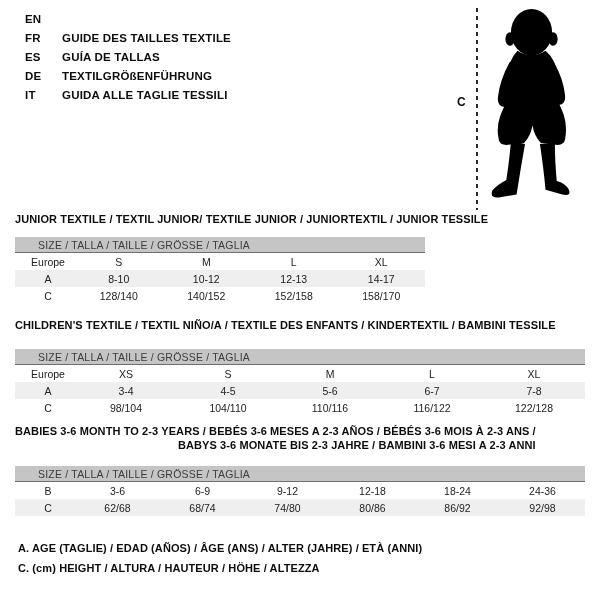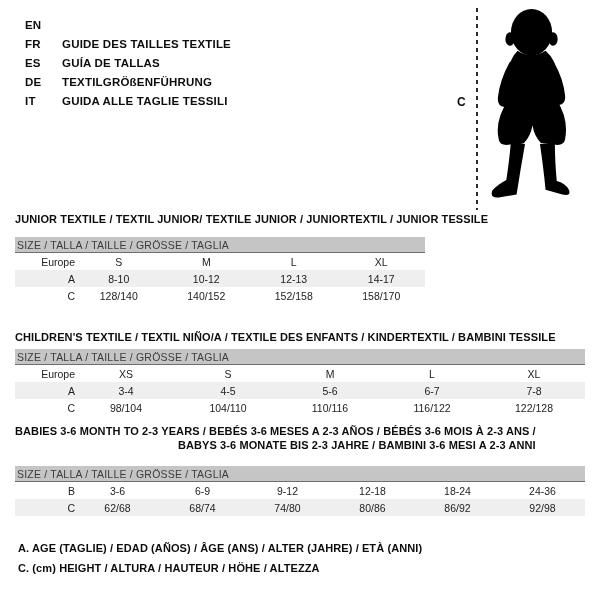--- a/index.html
+++ b/index.html
@@ -3,46 +3,46 @@
 <meta charset="utf-8">
 <style>
   * { margin:0; padding:0; box-sizing:border-box; }
   body { background:#ffffff; }
   .page {
     position:relative; width:600px; height:600px; background:#ffffff;
     font-family:"Liberation Sans", sans-serif; color:#111; overflow:hidden;
   }
 
   
-  .lang-block { position:absolute; left:25px; top:16px; }
+  .lang-block { position:absolute; left:25px; top:10px; }
   .lang-row { display:flex; line-height:19px; font-weight:bold; font-size:11.5px; letter-spacing:0.2px; color:#0d0d0d; }
   .lang-code { width:37px; flex:0 0 37px; }
 
   
   .figure-area { position:absolute; left:450px; top:0; width:150px; height:220px; }
   .measure-label { position:absolute; left:7px; top:95px; font-weight:bold; font-size:12px; color:#0d0d0d; }
   .dash-line {
     position:absolute; left:26px; top:8px; width:2px; height:202px;
     background:repeating-linear-gradient(to bottom, #2b2b2b 0 4px, transparent 4px 8px);
   }
   .baby-svg { position:absolute; left:33px; top:7px; }
 
   
   .sec-title { position:absolute; left:15px; font-weight:bold; font-size:11px; line-height:14px; color:#0d0d0d; letter-spacing:0.1px; white-space:nowrap; }
 
   
   .size-table { position:absolute; left:15px; }
   .bar {
     height:16px; background:#c5c5c5; border-bottom:1px solid #6e6e6e;
-    display:flex; align-items:center; padding-left:2px;
+    display:flex; align-items:center; padding-left:23px;
     font-size:10.5px; color:#3c3c3c; letter-spacing:0.2px;
   }
   .trow { display:flex; align-items:center; height:17px; font-size:10.5px; color:#222; }
   .trow.alt { background:#efefef; }
-  .trow .c0 { flex:0 0 60px; padding-left:6px; text-align:right; }
+  .trow .c0 { flex:0 0 60px; padding-left:6px; text-align:center; }
   .trow .c { flex:1; text-align:center; }
 
   
   .notes { position:absolute; left:18px; top:539px; font-weight:bold; font-size:11px; line-height:19.5px; color:#0d0d0d; letter-spacing:0.1px; }
 </style>
 </head>
 <body>
 
 <div class="page">
 
@@ -107,21 +107,21 @@
     </div>
     <div class="trow">
       <span class="c0">C</span>
       <span class="c">128/140</span>
       <span class="c">140/152</span>
       <span class="c">152/158</span>
       <span class="c">158/170</span>
     </div>
   </div>
 
-  <div class="sec-title" style="top:330px;">
+  <div class="sec-title" style="top:318px;">
     <span>CHILDREN'S TEXTILE / TEXTIL NIÑO/A / TEXTILE DES ENFANTS / KINDERTEXTIL / BAMBINI TESSILE</span>
   </div>
   <div class="size-table" style="top:349px; width:570px;">
     <div class="bar">SIZE / TALLA / TAILLE / GRÖSSE / TAGLIA</div>
     <div class="trow">
       <span class="c0">Europe</span>
       <span class="c">XS</span>
       <span class="c">S</span>
       <span class="c">M</span>
       <span class="c">L</span>

